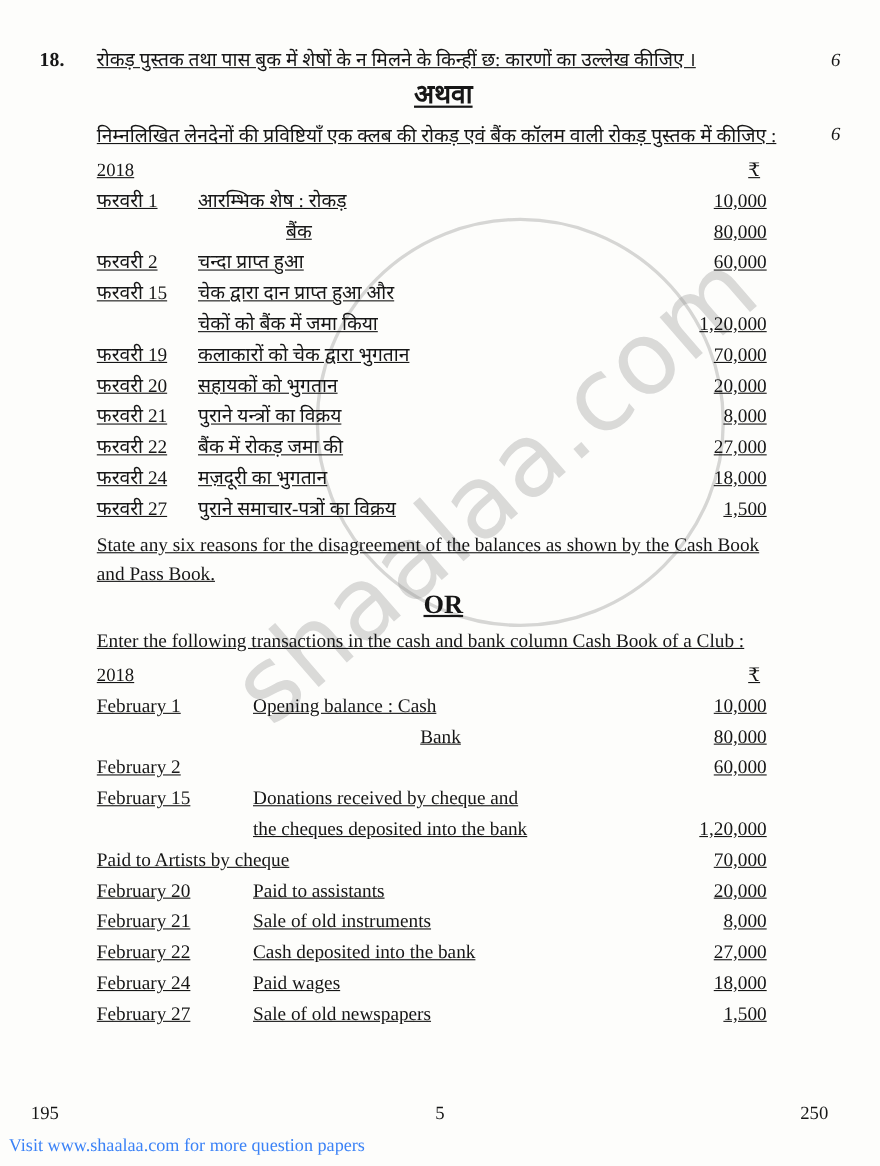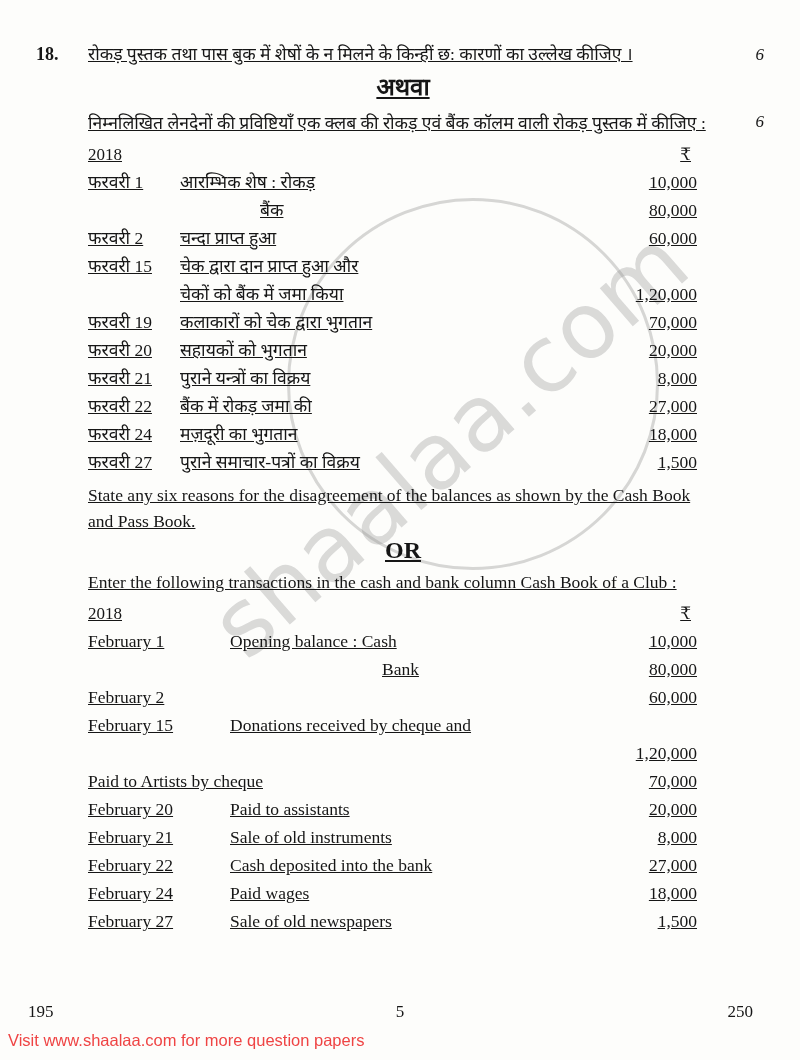--- a/index.html
+++ b/index.html
@@ -39,21 +39,21 @@
   .desc.indent-en{padding-left:152px;}
   .para{font-size:17.5px;line-height:26px;margin:0 0 6px;}
   .or-head{margin:4px 0 9px;}
   
   .footer-num{position:absolute;z-index:1;top:1002px;font-size:17px;line-height:20px;}
   .fn-left{left:28px;}
   .fn-center{left:0;right:0;text-align:center;}
   .fn-right{right:47px;}
   .visit{
     position:absolute;z-index:2;left:8px;top:1031px;font-size:16.5px;
-    font-family:Liberation Sans, sans-serif;color:#ef4444;
+    font-family:Liberation Serif, serif;color:#3b82f6;
   }
 </style>
 </head>
 <body>
 
 <div class="page">
 
   <div class="wm-circle"></div>
   <div class="wm-text">shaalaa.com</div>
 
@@ -157,20 +157,21 @@
         <span class="date">February 2</span>
         <span class="amt">60,000</span>
       </div>
       <div class="trow">
         <span class="date">February 15</span>
         <span class="desc">Donations received by cheque and</span>
         <span class="amt"></span>
       </div>
       <div class="trow">
         <span class="date"></span>
+        <span class="desc">the cheques deposited into the bank</span>
         <span class="amt">1,20,000</span>
       </div>
       <div class="trow">
         <span class="desc">Paid to Artists by cheque</span>
         <span class="amt">70,000</span>
       </div>
       <div class="trow">
         <span class="date">February 20</span>
         <span class="desc">Paid to assistants</span>
         <span class="amt">20,000</span>

